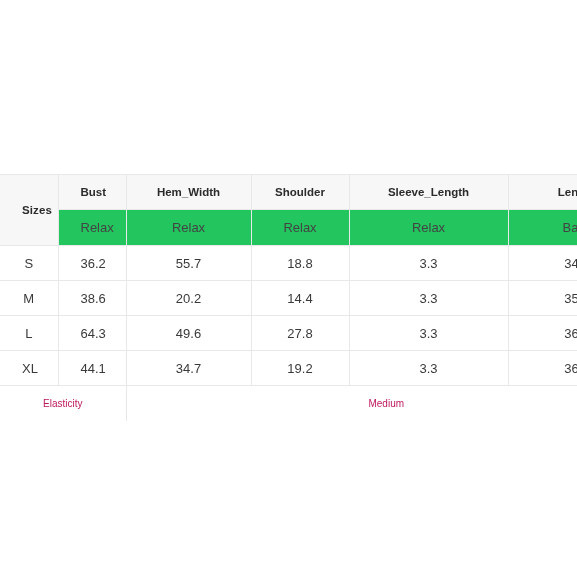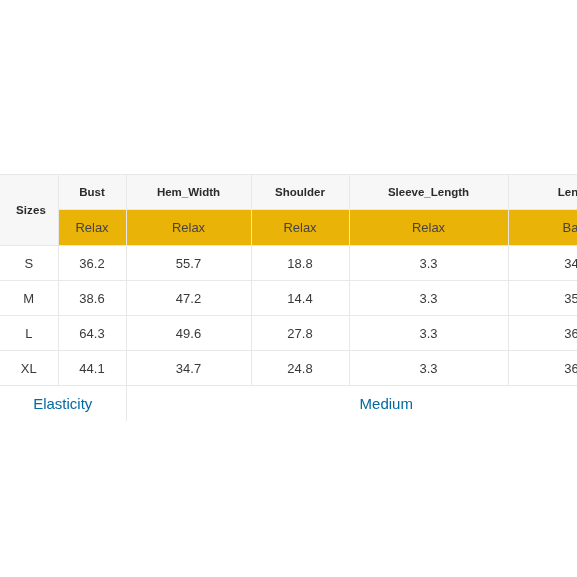--- a/index.html
+++ b/index.html
@@ -29,21 +29,21 @@
     width: 646px;          
     font-size: 12.5px;
     color: #333333;
   }
 
   table.size-chart td {
     border-right: 1px solid #e8e8e8;
     border-bottom: 1px solid #e8e8e8;
     text-align: center;
     vertical-align: middle;
-    padding: 0 16px;
+    padding: 0 22px;
     box-sizing: border-box;
   }
 
   
   tr.hdr-main > td {
     border-top: 1px solid #e8e8e8;
   }
 
   
   tr.hdr-main > td {
@@ -58,42 +58,42 @@
   td.sizes-cell {
     background: #f7f7f7;
     font-weight: bold;
     font-size: 11.5px;
     color: #2b2b2b;
     letter-spacing: 0.1px;
   }
 
   
   tr.hdr-sub > td {
-    background: #eab308;
+    background: #22c55e;
     font-weight: normal;
     font-size: 13px;
     color: #444444;
     height: 36px;
   }
 
   
   tr.data-row > td {
     background: #ffffff;
     height: 35px;
     font-size: 13px;
     color: #3a3a3a;
   }
   td.size-label { color: #3a3a3a; }
 
   
   tr.footer-row > td {
     background: #ffffff;
     height: 35px;
-    font-size: 15px;
-    color: #0369a1;
+    font-size: 10px;
+    color: #be185d;
     border-bottom: none;
     border-right: none;
   }
   tr.footer-row > td.elasticity-label {
     border-right: 1px solid #e8e8e8;
   }
 
   
   col.c-sizes   { width: 58px;  }
   col.c-bust    { width: 68px;  }
@@ -139,40 +139,40 @@
         <td>36.2</td>
         <td>55.7</td>
         <td>18.8</td>
         <td>3.3</td>
         <td>34.5</td>
       </tr>
 
       <tr class="data-row">
         <td class="size-label">M</td>
         <td>38.6</td>
-        <td>47.2</td>
+        <td>20.2</td>
         <td>14.4</td>
         <td>3.3</td>
         <td>35.2</td>
       </tr>
 
       <tr class="data-row">
         <td class="size-label">L</td>
         <td>64.3</td>
         <td>49.6</td>
         <td>27.8</td>
         <td>3.3</td>
         <td>36.0</td>
       </tr>
 
       <tr class="data-row">
         <td class="size-label">XL</td>
         <td>44.1</td>
         <td>34.7</td>
-        <td>24.8</td>
+        <td>19.2</td>
         <td>3.3</td>
         <td>36.7</td>
       </tr>
 
       <tr class="footer-row">
         <td class="elasticity-label" colspan="2">Elasticity</td>
         <td colspan="4">Medium</td>
       </tr>
     </tbody>
   </table>

